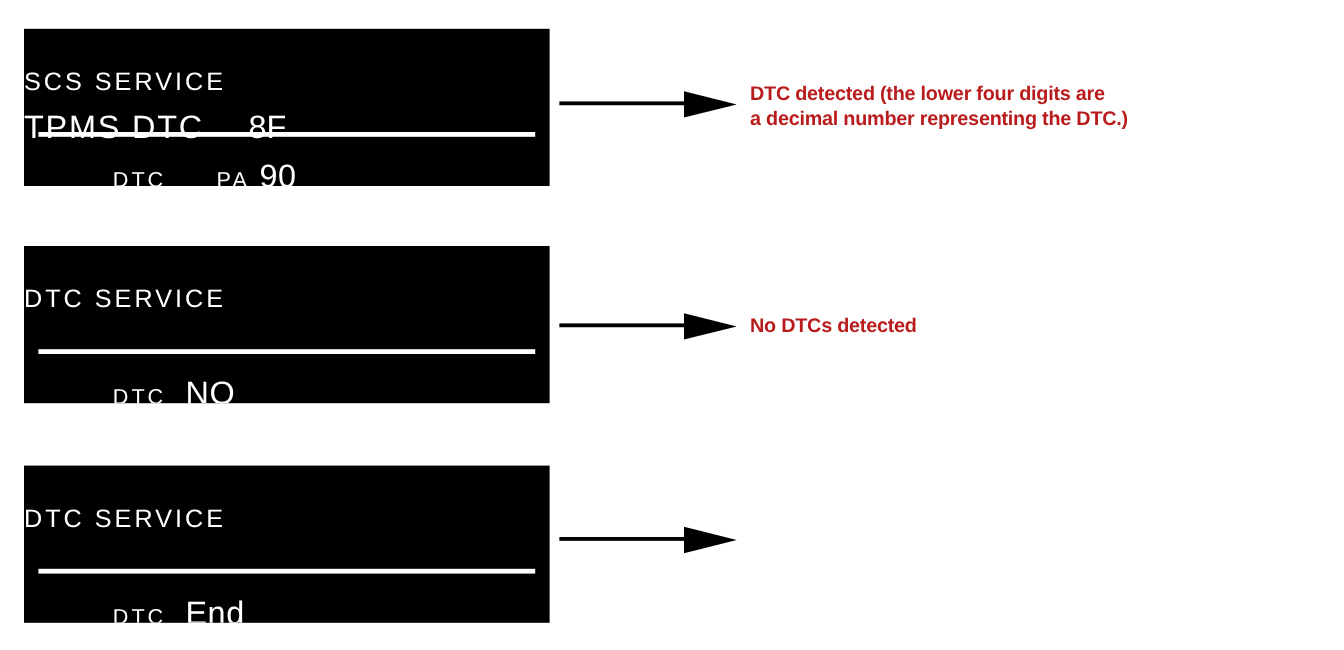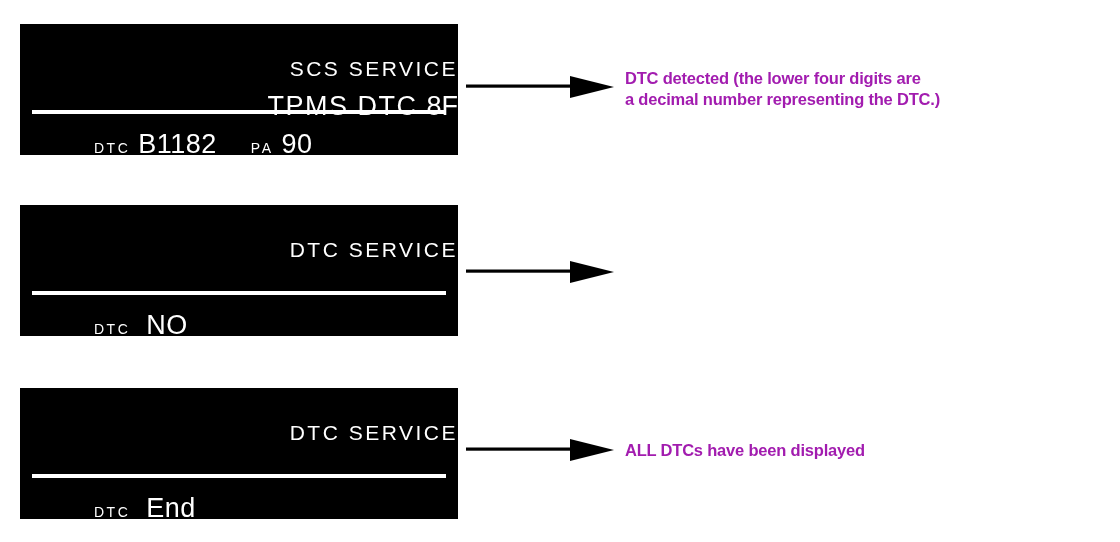--- a/index.html
+++ b/index.html
@@ -29,21 +29,21 @@
   .panel {
     position: absolute;
     background: #000000;
     overflow: hidden;
   }
   .panel-top {
     position: absolute;
     left: 0;
     right: 0;
     top: 0;
-    text-align: right;
+    text-align: left;
   }
   .lcd-line {
     color: #ffffff;
     white-space: pre;
     line-height: 1;
     font-family: "Liberation Sans", sans-serif;
   }
   
   .lcd-title {
     font-size: 21px;
@@ -52,39 +52,40 @@
   }
   .lcd-sub {
     font-size: 27px;
     letter-spacing: 1.5px;
     font-weight: 400;
   }
   
   .lcd-big {
     font-size: 27px;
     letter-spacing: 0px;
+    margin-left: 28px;
   }
 
   
   .lcd-rule {
     position: absolute;
     height: 4px;
     background: #ffffff;
   }
 
   
   .lcd-bottom {
     position: absolute;
     display: flex;
     align-items: baseline;
     white-space: pre;
   }
   .lcd-label {
     color: #ffffff;
-    font-size: 14px;
+    font-size: 18px;
     letter-spacing: 2.5px;
     margin-top: 18px;
   }
   .lcd-value {
     color: #ffffff;
     font-size: 27px;
     letter-spacing: 0.5px;
   }
 
   
@@ -93,21 +94,21 @@
   }
   .arrow svg { display: block; }
 
   
   .note {
     position: absolute;
     font-family: "Liberation Sans", sans-serif;
     font-weight: bold;
     font-size: 16.5px;
     line-height: 1.28;
-    color: #a21caf;
+    color: #b91c1c;
     letter-spacing: -0.2px;
     white-space: pre-line;
   }
 </style>
 </head>
 <body>
 
 <div id="diagram">
 
   <div class="panel" style="left:20px; top:24px; width:438px; height:131px;">
@@ -118,21 +119,20 @@
 
     <div class="panel-top" style="top:69px;">
       <span class="lcd-line lcd-sub">TPMS DTC </span><span class="lcd-line lcd-big">8F</span>
     </div>
 
     <div class="lcd-rule" style="left:12px; top:86px; width:414px;"></div>
 
     <div class="lcd-bottom" style="left:74px; top:98px;">
       <span class="lcd-label">DTC</span>
       <span style="display:inline-block;width:8px;"></span>
-      <span class="lcd-value">B1182</span>
       <span style="display:inline-block;width:34px;"></span>
       <span class="lcd-label">PA</span>
       <span style="display:inline-block;width:8px;"></span>
       <span class="lcd-value">90</span>
     </div>
   </div>
 
   <div class="arrow" style="left:466px; top:73px; width:148px; height:28px;">
     <svg width="148" height="28" viewBox="0 0 148 28" xmlns="http://www.w3.org/2000/svg">
       <rect x="0" y="11.5" width="112" height="3.2" fill="#000000"></rect>
@@ -158,20 +158,21 @@
     </div>
   </div>
 
   <div class="arrow" style="left:466px; top:258px; width:148px; height:28px;">
     <svg width="148" height="28" viewBox="0 0 148 28" xmlns="http://www.w3.org/2000/svg">
       <rect x="0" y="11.5" width="112" height="3.2" fill="#000000"></rect>
       <polygon points="104,3 148,14 104,25" fill="#000000"></polygon>
     </svg>
   </div>
 
+  <div class="note" style="left:625px; top:262px; width:420px;">No DTCs detected</div>
 
   <div class="panel" style="left:20px; top:388px; width:438px; height:131px;">
 
     <div class="panel-top" style="top:34px;">
       <div class="lcd-line lcd-title">DTC SERVICE</div>
     </div>
 
     <div class="lcd-rule" style="left:12px; top:86px; width:414px;"></div>
 
     <div class="lcd-bottom" style="left:74px; top:98px;">
@@ -181,15 +182,14 @@
     </div>
   </div>
 
   <div class="arrow" style="left:466px; top:436px; width:148px; height:28px;">
     <svg width="148" height="28" viewBox="0 0 148 28" xmlns="http://www.w3.org/2000/svg">
       <rect x="0" y="11.5" width="112" height="3.2" fill="#000000"></rect>
       <polygon points="104,3 148,14 104,25" fill="#000000"></polygon>
     </svg>
   </div>
 
-  <div class="note" style="left:625px; top:440px; width:420px;">ALL DTCs have been displayed</div>
 
 </div>
 
 </body></html>

